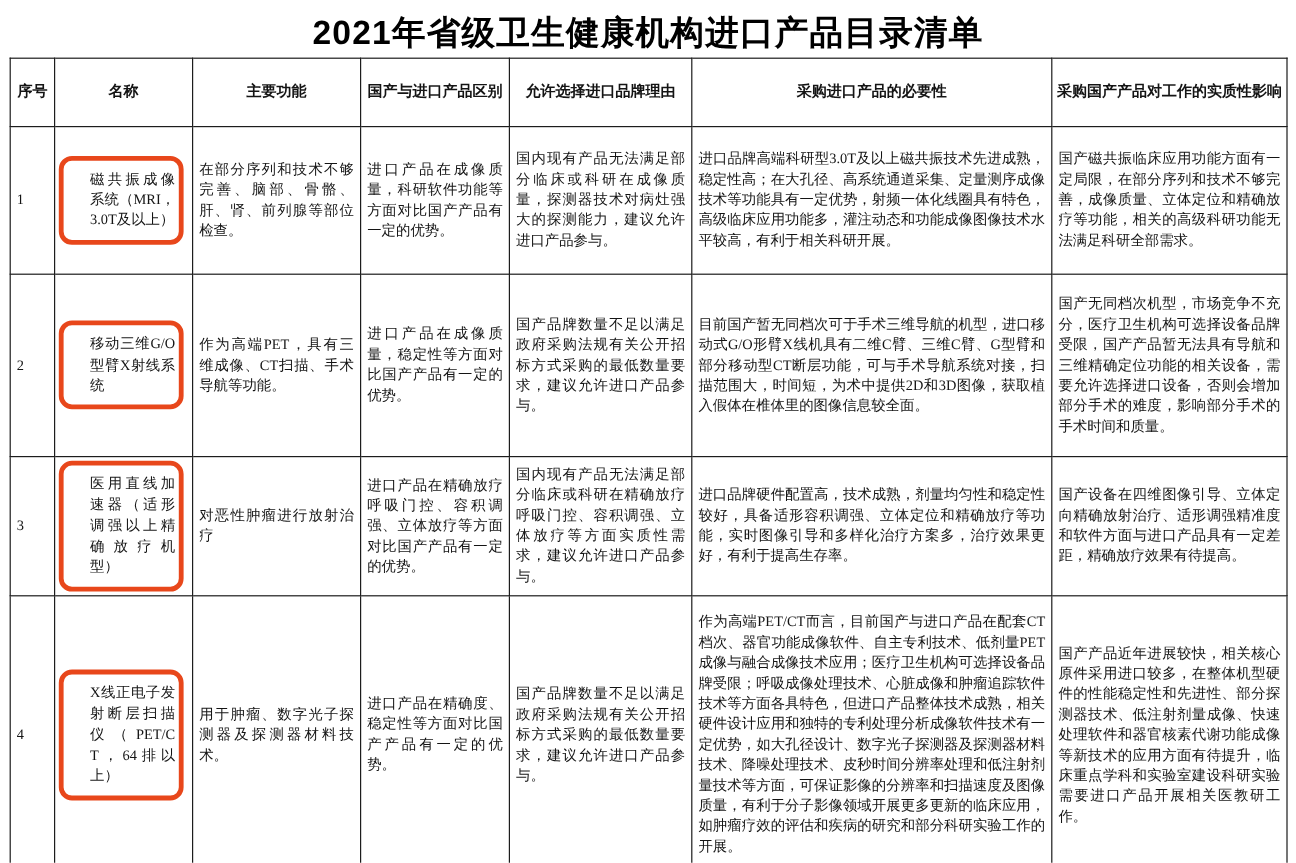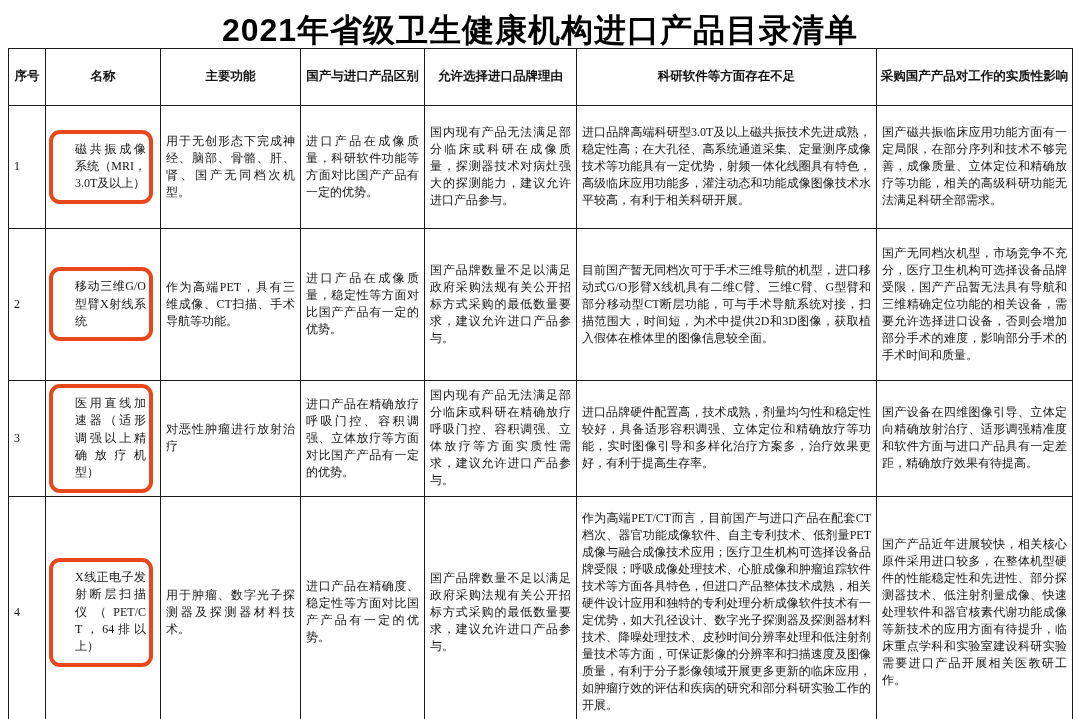--- a/index.html
+++ b/index.html
@@ -8,21 +8,21 @@
     background: #ffffff;
     font-family: "Liberation Serif", serif;
     color: #111111;
     overflow: hidden;
   }
   .page { width: 1080px; height: 719px; position: relative; }
   .doc-title {
     text-align: center;
     font-family: "Liberation Sans", sans-serif;
     font-weight: bold;
-    font-size: 32px;
+    font-size: 28px;
     letter-spacing: 1px;
     padding-top: 9px;
     height: 39px;
     color: #000000;
   }
   table.catalog {
     position: absolute;
     left: 8px; top: 48px;
     width: 1064px;
     border-collapse: collapse;
@@ -80,32 +80,32 @@
       <col style="width:196px">
     </colgroup>
 
     <tbody>
         <tr class="r-h">
       <th>序号</th>
       <th>名称</th>
       <th>主要功能</th>
       <th>国产与进口产品区别</th>
       <th>允许选择进口品牌理由</th>
-      <th>科研软件等方面存在不足</th>
+      <th>采购进口产品的必要性</th>
       <th>采购国产产品对工作的实质性影响</th>
     </tr>
 
     <tr class="r-1">
       <td class="num">1</td>
       <td class="name-cell">
         <span class="hl-box">
           <span>磁共振成像系统（MRI，3.0T及以上）</span>
         </span>
       </td>
-      <td>用于无创形态下完成神经、脑部、骨骼、肝、肾、国产无同档次机型。</td>
+      <td>在部分序列和技术不够完善、脑部、骨骼、肝、肾、前列腺等部位检查。</td>
       <td>进口产品在成像质量，科研软件功能等方面对比国产产品有一定的优势。</td>
       <td>国内现有产品无法满足部分临床或科研在成像质量，探测器技术对病灶强大的探测能力，建议允许进口产品参与。</td>
       <td>进口品牌高端科研型3.0T及以上磁共振技术先进成熟，稳定性高；在大孔径、高系统通道采集、定量测序成像技术等功能具有一定优势，射频一体化线圈具有特色，高级临床应用功能多，灌注动态和功能成像图像技术水平较高，有利于相关科研开展。</td>
       <td>国产磁共振临床应用功能方面有一定局限，在部分序列和技术不够完善，成像质量、立体定位和精确放疗等功能，相关的高级科研功能无法满足科研全部需求。</td>
     </tr>
 
     <tr class="r-2">
       <td class="num">2</td>
       <td class="name-cell">
         <span class="hl-box">

